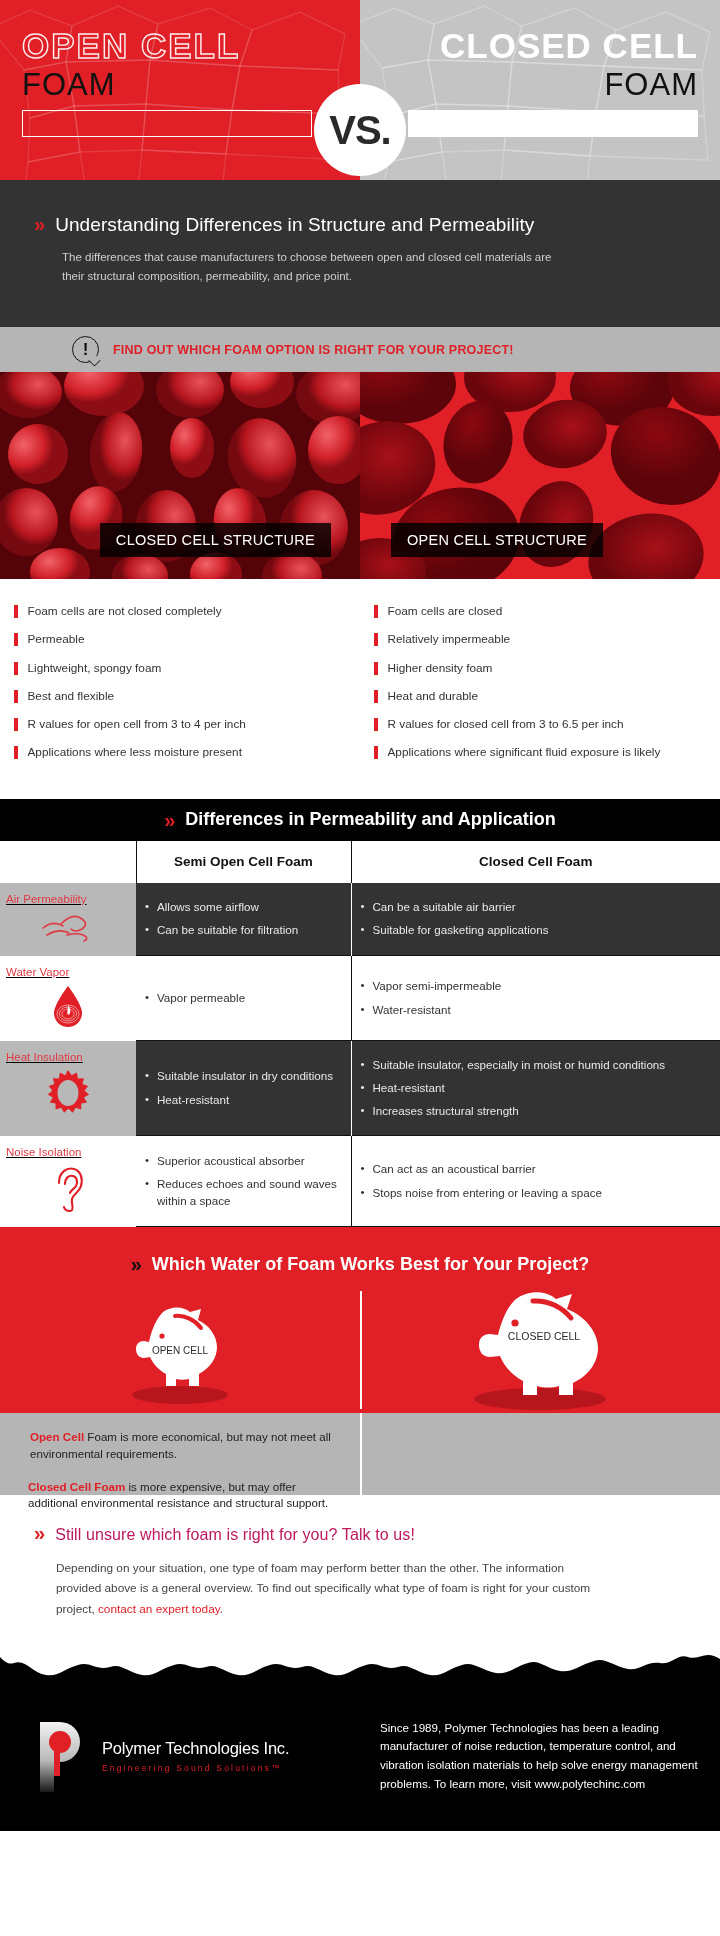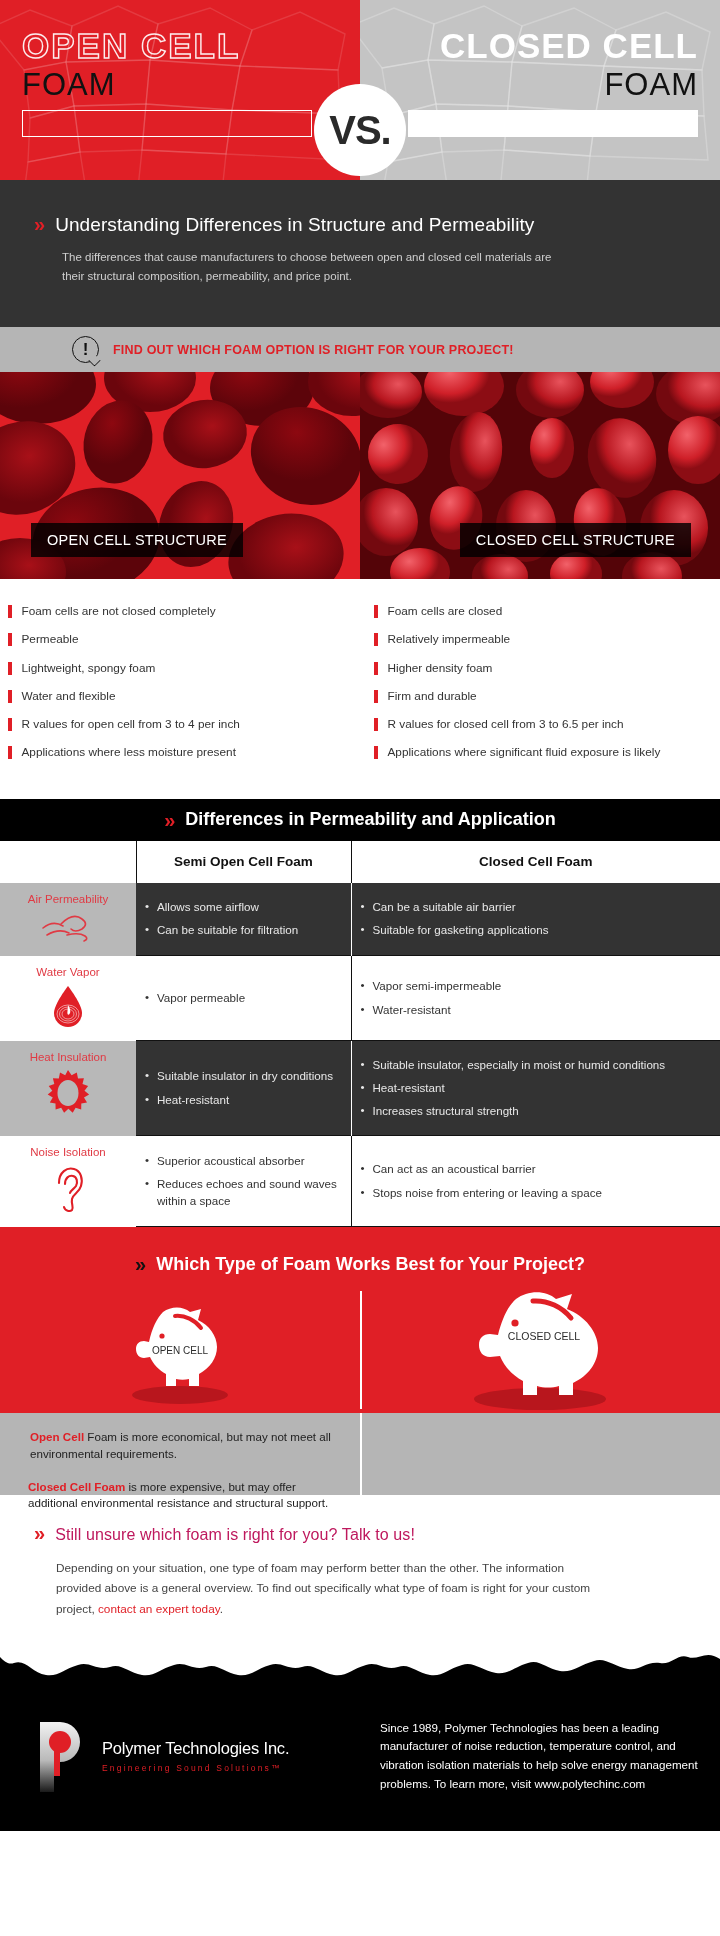--- a/index.html
+++ b/index.html
@@ -177,21 +177,21 @@
   }
   .struct.open .struct-label { left: 31px; }
   .struct.closed .struct-label { right: 29px; }
 
   
   .bullets {
     display: flex;
     padding: 24px 0 26px 0;
     background: #fff;
   }
-  .bcol { width: 360px; padding-left: 8px; padding-right: 16px; }
+  .bcol { width: 360px; padding-left: 14px; padding-right: 16px; }
   .bcol.right { padding-left: 14px; }
   .brow { display: flex; align-items: flex-start; gap: 10px; margin-bottom: 12px; }
   .bmark { width: 3.5px; height: 13px; background: #e01f26; flex: none; margin-top: 2px; }
   .btext { font-size: 11.8px; color: #333; line-height: 1.38; }
 
   
   .tbl-head {
     background: #000000;
     height: 42px;
     display: flex; align-items: center; justify-content: center;
@@ -206,22 +206,23 @@
   table.cmp th.corner { background: #fff; border-right: 1.5px solid #111; }
   table.cmp th.hcell {
     background: #fff; color: #111;
     font-size: 13.5px; font-weight: bold;
     height: 42px;
     border-right: 1.5px solid #111;
     text-align: center;
   }
   table.cmp th.hcell.last { border-right: none; }
   .rowlabel {
-    text-align: center;
+    text-align: left;
     padding: 10px 6px 12px 6px;
+    text-decoration: underline;
   }
   .rowlabel .rl-text {
     color: #e03a44; font-size: 11.5px; display: block; margin-bottom: 5px;
   }
   td.cell {
     padding: 12px 9px;
     border-right: 1.5px solid #111;
   }
   td.cell.last { border-right: none; }
   tr.dark .rowlabel { background: #b8b8b8; }
@@ -352,49 +353,20 @@
     </div>
     <p>The differences that cause manufacturers to choose between open and closed cell materials are their structural composition, permeability, and price point.</p>
   </div>
 
   <div class="cta">
     <span class="bang"></span>
     <span class="cta-text">FIND OUT WHICH FOAM OPTION IS RIGHT FOR YOUR PROJECT!</span>
   </div>
 
   <div class="structures">
-    <div class="struct open">
-      <svg width="360" height="207" viewBox="0 0 360 207">
-        <defs>
-          <radialGradient id="og1" cx="35%" cy="30%">
-            <stop offset="0%" stop-color="#8d0810"></stop>
-              <stop offset="100%" stop-color="#5c040a"></stop>
-          </radialGradient>
-          <radialGradient id="og2" cx="60%" cy="40%">
-            <stop offset="0%" stop-color="#a81018"></stop>
-              <stop offset="100%" stop-color="#6b050c"></stop>
-          </radialGradient>
-        </defs>
-        <rect width="360" height="207" fill="#e01f26"></rect>
-        <ellipse cx="38" cy="12" rx="58" ry="40" fill="url(#og1)"></ellipse>
-        <ellipse cx="150" cy="6" rx="46" ry="34" fill="url(#og2)"></ellipse>
-        <ellipse cx="262" cy="16" rx="52" ry="38" fill="url(#og1)"></ellipse>
-        <ellipse cx="352" cy="10" rx="44" ry="34" fill="url(#og2)"></ellipse>
-        <ellipse cx="22" cy="96" rx="54" ry="46" fill="url(#og2)" transform="rotate(-18 22 96)"></ellipse>
-        <ellipse cx="118" cy="70" rx="34" ry="42" fill="url(#og1)" transform="rotate(14 118 70)"></ellipse>
-        <ellipse cx="205" cy="62" rx="42" ry="34" fill="url(#og2)" transform="rotate(-8 205 62)"></ellipse>
-        <ellipse cx="306" cy="84" rx="56" ry="48" fill="url(#og1)" transform="rotate(20 306 84)"></ellipse>
-        <ellipse cx="96" cy="168" rx="64" ry="52" fill="url(#og1)" transform="rotate(-12 96 168)"></ellipse>
-        <ellipse cx="196" cy="152" rx="36" ry="44" fill="url(#og2)" transform="rotate(22 196 152)"></ellipse>
-        <ellipse cx="286" cy="186" rx="58" ry="44" fill="url(#og2)" transform="rotate(-10 286 186)"></ellipse>
-        <ellipse cx="20" cy="200" rx="46" ry="34" fill="url(#og2)"></ellipse>
-      </svg>
-      <div class="struct-label">OPEN CELL STRUCTURE</div>
-    </div>
-
     <div class="struct closed">
       <svg width="360" height="207" viewBox="0 0 360 207">
         <defs>
           <radialGradient id="cg1" cx="32%" cy="28%">
             <stop offset="0%" stop-color="#f2626a"></stop>
               <stop offset="70%" stop-color="#cf1f28"></stop>
               <stop offset="100%" stop-color="#8c0d14"></stop>
           </radialGradient>
           <radialGradient id="cg2" cx="65%" cy="35%">
             <stop offset="0%" stop-color="#e8535c"></stop>
@@ -418,39 +390,68 @@
         <ellipse cx="166" cy="154" rx="30" ry="36" fill="url(#cg2)"></ellipse>
         <ellipse cx="240" cy="150" rx="26" ry="34" fill="url(#cg1)" transform="rotate(-8 240 150)"></ellipse>
         <ellipse cx="314" cy="156" rx="34" ry="38" fill="url(#cg2)"></ellipse>
         <ellipse cx="60" cy="200" rx="30" ry="24" fill="url(#cg1)"></ellipse>
         <ellipse cx="140" cy="204" rx="28" ry="22" fill="url(#cg2)"></ellipse>
         <ellipse cx="216" cy="202" rx="26" ry="22" fill="url(#cg1)"></ellipse>
         <ellipse cx="292" cy="204" rx="30" ry="24" fill="url(#cg2)"></ellipse>
       </svg>
       <div class="struct-label">CLOSED CELL STRUCTURE</div>
     </div>
+
+    <div class="struct open">
+      <svg width="360" height="207" viewBox="0 0 360 207">
+        <defs>
+          <radialGradient id="og1" cx="35%" cy="30%">
+            <stop offset="0%" stop-color="#8d0810"></stop>
+              <stop offset="100%" stop-color="#5c040a"></stop>
+          </radialGradient>
+          <radialGradient id="og2" cx="60%" cy="40%">
+            <stop offset="0%" stop-color="#a81018"></stop>
+              <stop offset="100%" stop-color="#6b050c"></stop>
+          </radialGradient>
+        </defs>
+        <rect width="360" height="207" fill="#e01f26"></rect>
+        <ellipse cx="38" cy="12" rx="58" ry="40" fill="url(#og1)"></ellipse>
+        <ellipse cx="150" cy="6" rx="46" ry="34" fill="url(#og2)"></ellipse>
+        <ellipse cx="262" cy="16" rx="52" ry="38" fill="url(#og1)"></ellipse>
+        <ellipse cx="352" cy="10" rx="44" ry="34" fill="url(#og2)"></ellipse>
+        <ellipse cx="22" cy="96" rx="54" ry="46" fill="url(#og2)" transform="rotate(-18 22 96)"></ellipse>
+        <ellipse cx="118" cy="70" rx="34" ry="42" fill="url(#og1)" transform="rotate(14 118 70)"></ellipse>
+        <ellipse cx="205" cy="62" rx="42" ry="34" fill="url(#og2)" transform="rotate(-8 205 62)"></ellipse>
+        <ellipse cx="306" cy="84" rx="56" ry="48" fill="url(#og1)" transform="rotate(20 306 84)"></ellipse>
+        <ellipse cx="96" cy="168" rx="64" ry="52" fill="url(#og1)" transform="rotate(-12 96 168)"></ellipse>
+        <ellipse cx="196" cy="152" rx="36" ry="44" fill="url(#og2)" transform="rotate(22 196 152)"></ellipse>
+        <ellipse cx="286" cy="186" rx="58" ry="44" fill="url(#og2)" transform="rotate(-10 286 186)"></ellipse>
+        <ellipse cx="20" cy="200" rx="46" ry="34" fill="url(#og2)"></ellipse>
+      </svg>
+      <div class="struct-label">OPEN CELL STRUCTURE</div>
+    </div>
   </div>
 
   <div class="bullets">
     <div class="bcol">
       <div class="brow">
         <span class="bmark"></span>
         <span class="btext">Foam cells are not closed completely</span>
       </div>
       <div class="brow">
         <span class="bmark"></span>
         <span class="btext">Permeable</span>
       </div>
       <div class="brow">
         <span class="bmark"></span>
         <span class="btext">Lightweight, spongy foam</span>
       </div>
       <div class="brow">
         <span class="bmark"></span>
-        <span class="btext">Water and flexible</span>
+        <span class="btext">Best and flexible</span>
       </div>
       <div class="brow">
         <span class="bmark"></span>
         <span class="btext">R values for open cell from 3 to 4 per inch</span>
       </div>
       <div class="brow">
         <span class="bmark"></span>
         <span class="btext">Applications where less moisture present</span>
       </div>
     </div>
@@ -463,21 +464,21 @@
       <div class="brow">
         <span class="bmark"></span>
         <span class="btext">Relatively impermeable</span>
       </div>
       <div class="brow">
         <span class="bmark"></span>
         <span class="btext">Higher density foam</span>
       </div>
       <div class="brow">
         <span class="bmark"></span>
-        <span class="btext">Firm and durable</span>
+        <span class="btext">Heat and durable</span>
       </div>
       <div class="brow">
         <span class="bmark"></span>
         <span class="btext">R values for closed cell from 3 to 6.5 per inch</span>
       </div>
       <div class="brow">
         <span class="bmark"></span>
         <span class="btext">Applications where significant fluid exposure is likely</span>
       </div>
     </div>
@@ -602,21 +603,21 @@
             <li>Stops noise from entering or leaving a space</li>
           </ul>
         </td>
       </tr>
     </tbody>
   </table>
 
   <div class="piggy-wrap">
     <div class="piggy-head">
       <span class="chev black">»</span>
-      <h2>Which Type of Foam Works Best for Your Project?</h2>
+      <h2>Which Water of Foam Works Best for Your Project?</h2>
     </div>
     <div class="piggies">
       <div class="piggy-divider"></div>
 
       <div class="piggy-col">
         <svg width="122" height="112" viewBox="0 0 122 112">
           <ellipse cx="61" cy="103" rx="48" ry="9" fill="#b8161d"></ellipse>
           <path d="M44 20 C52 14 64 14 71 20 L82 17 L79 28 C90 33 98 44 98 55 C98 66 91 76 80 82 L80 94 L70 94 L70 87 C66 88 61 88 57 87 L57 94 L47 94 L47 82 C40 78 34 72 31 65 L25 66 C20 66 17 62 17 57 C17 52 20 49 25 49 L30 50 C33 36 38 26 44 20 Z" fill="#ffffff"></path>
           <circle cx="43" cy="44" r="2.6" fill="#e01f26"></circle>
           <path d="M56 24 C66 23 76 28 82 36" stroke="#e01f26" stroke-width="4" fill="none" stroke-linecap="round"></path>

